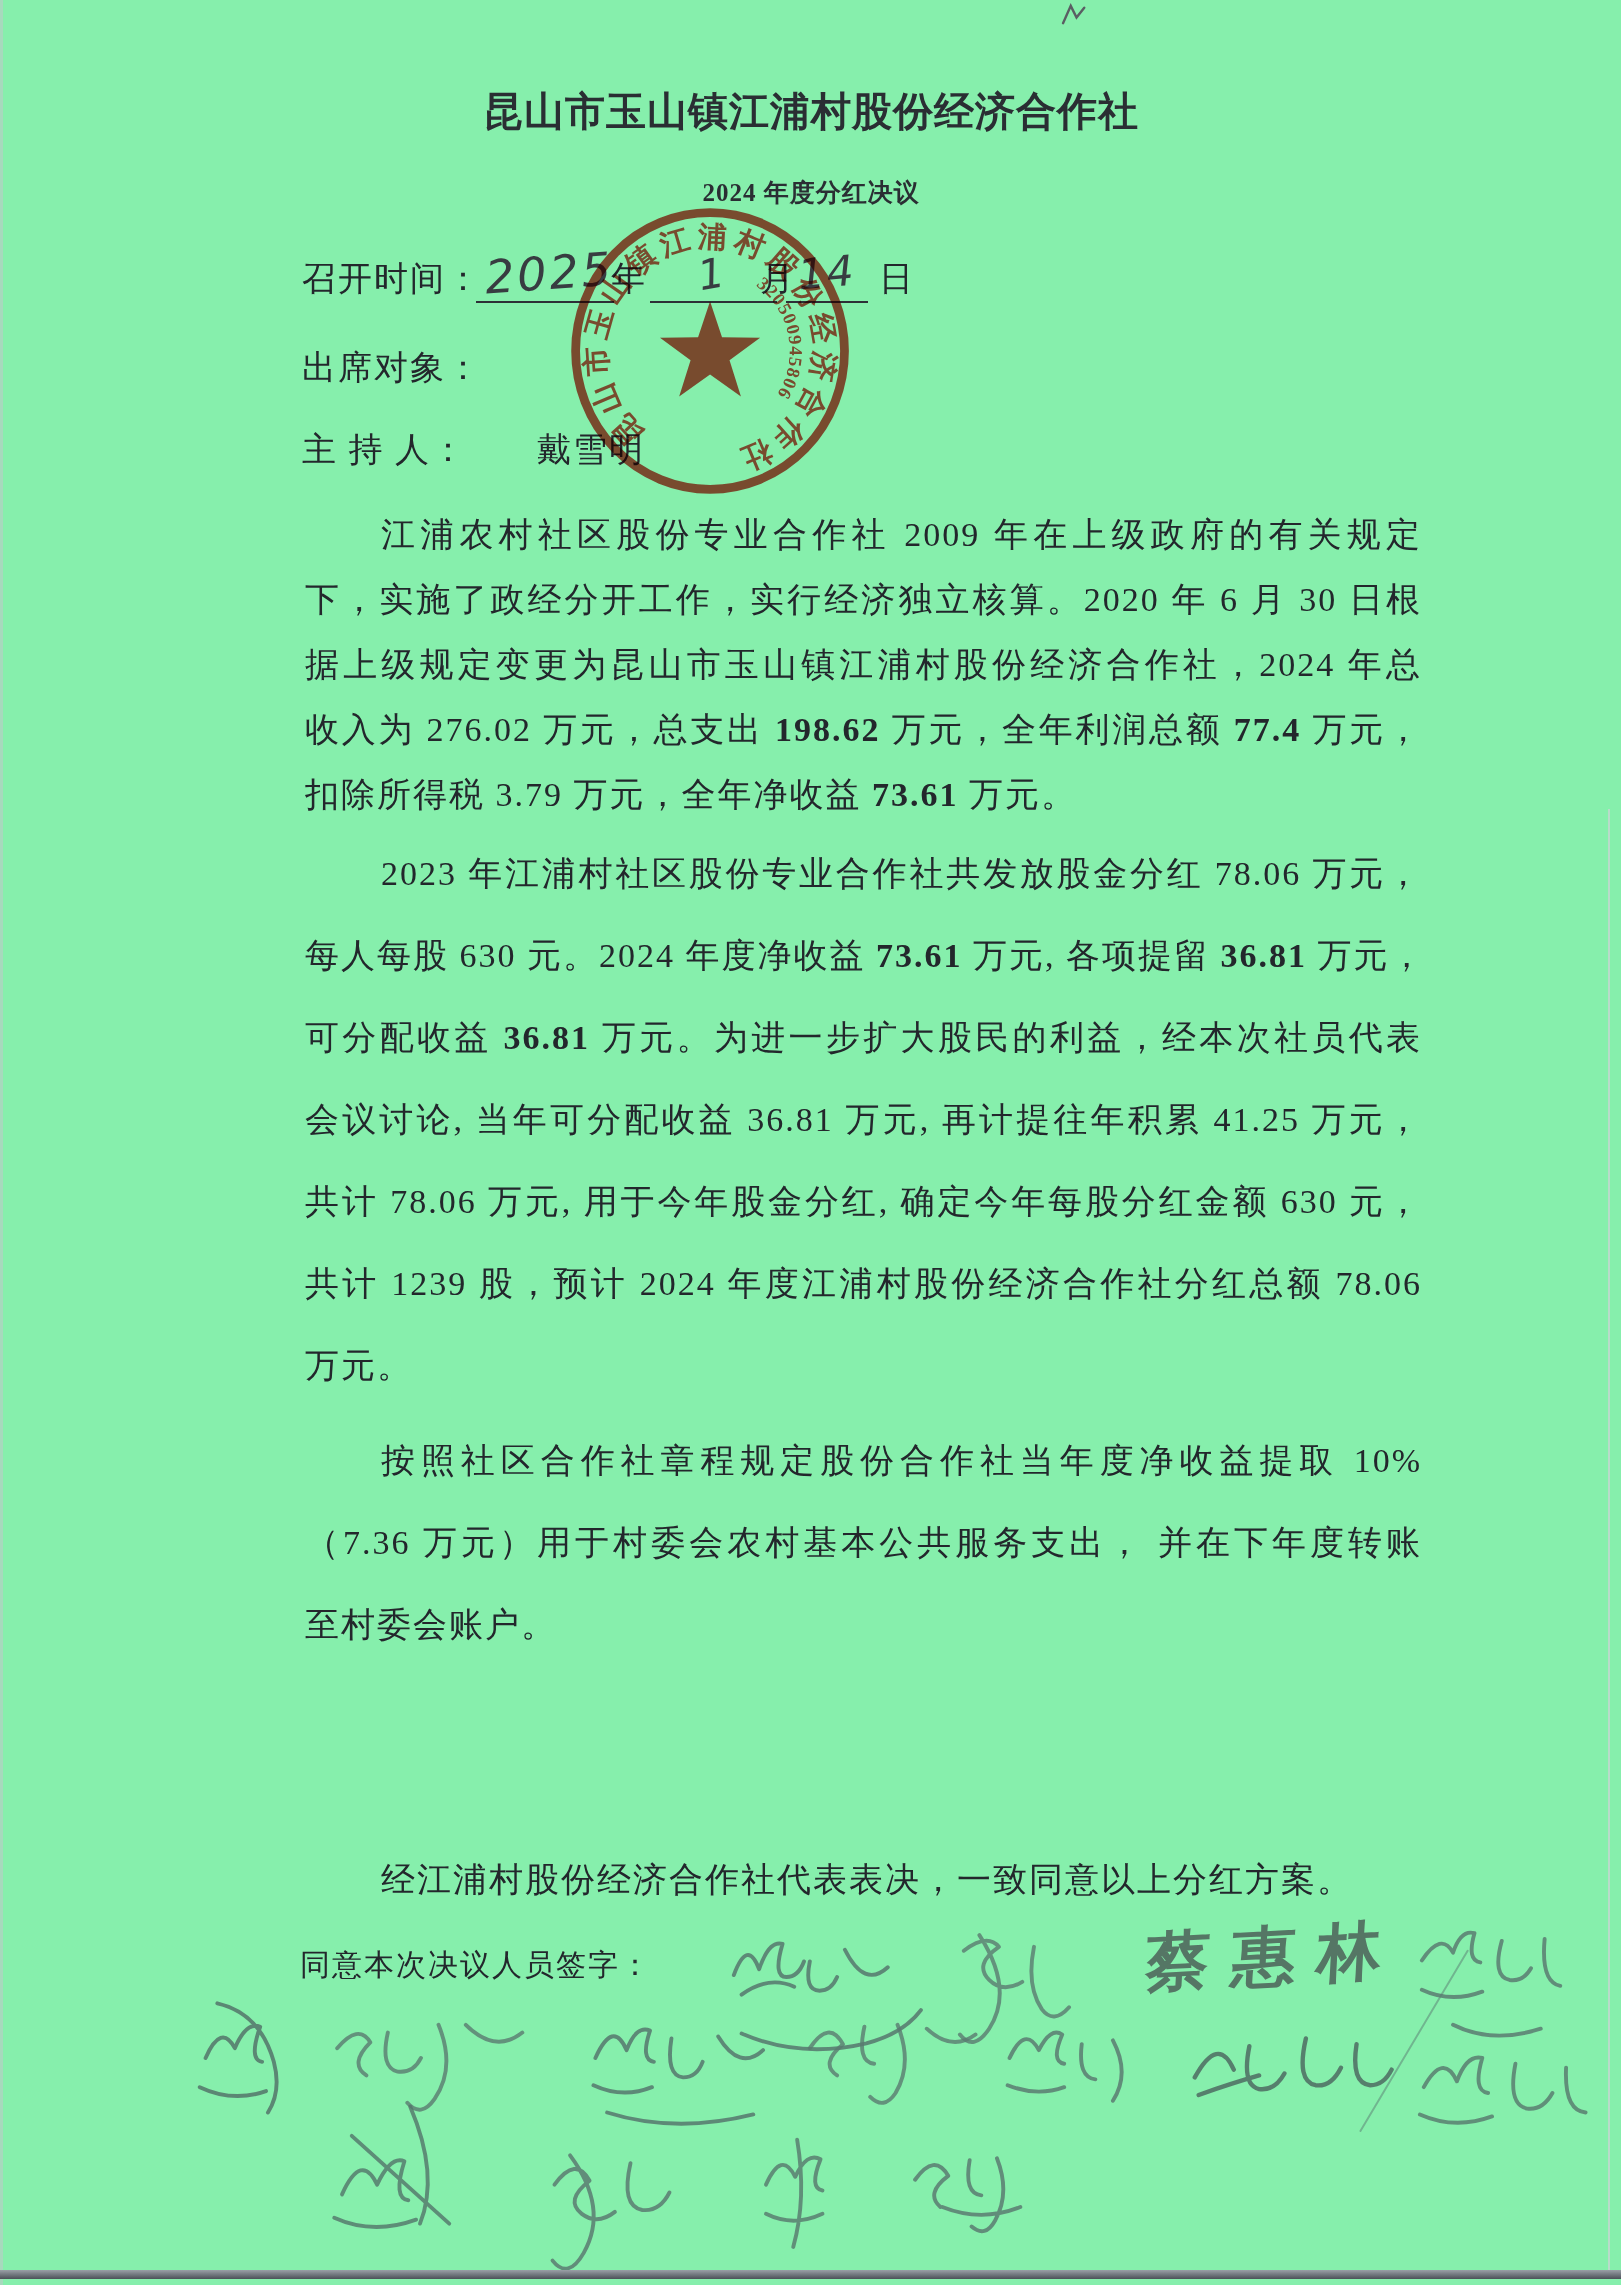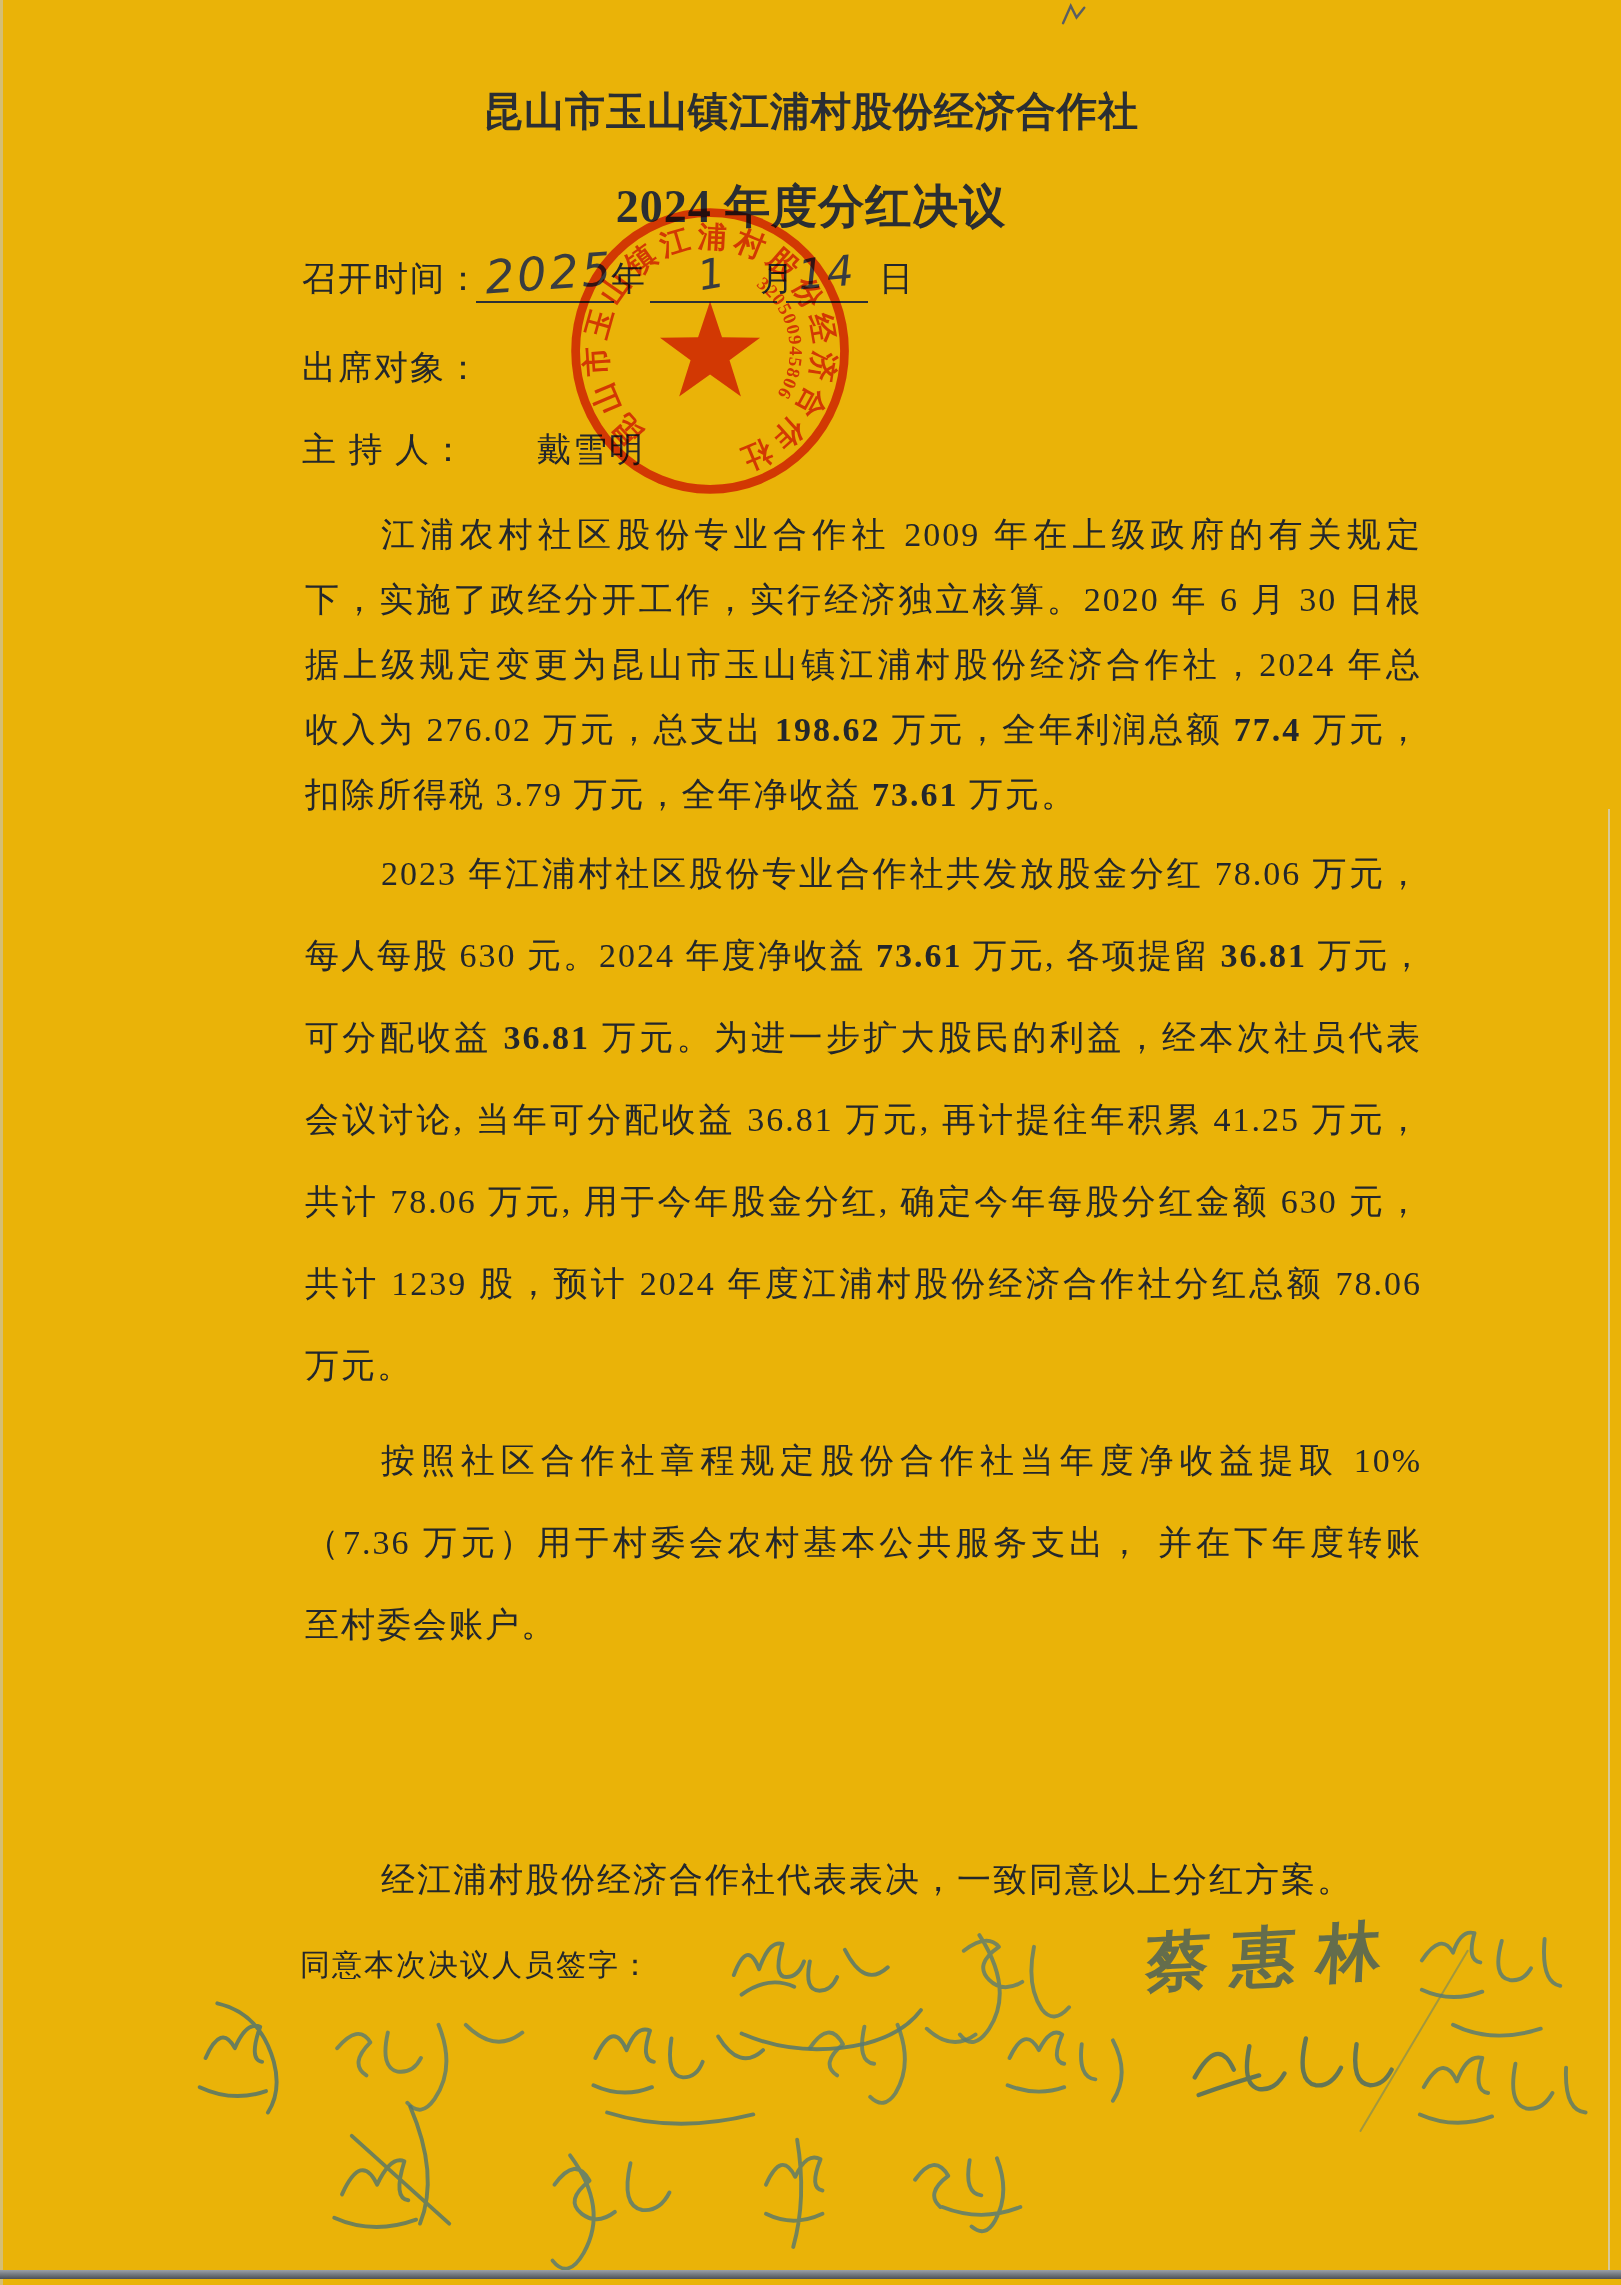--- a/index.html
+++ b/index.html
@@ -1,29 +1,29 @@
 <!DOCTYPE html>
 <html><head>
 <meta charset="utf-8">
 <style>
   html,body{margin:0;padding:0;background:#e8e8e8;}
   .page{
     position:relative;width:1622px;height:2285px;margin:0 auto;
-    background:#eab308;overflow:hidden;
+    background:#86efac;overflow:hidden;
     font-family:"Liberation Serif","DejaVu Serif",serif;
     color:#23272c;
   }
   
   .doc-title{
     position:absolute;left:0;right:0;top:84px;text-align:center;
     font-size:40px;font-weight:700;letter-spacing:1px;color:#2a2e33;
   }
   .doc-subtitle{
     position:absolute;left:0;right:0;top:176px;text-align:center;
-    font-size:46px;font-weight:700;letter-spacing:1px;color:#2a2e33;
+    font-size:25px;font-weight:700;letter-spacing:1px;color:#2a2e33;
   }
   
   .meta-line{position:absolute;left:0;width:100%;height:47px;font-size:34px;letter-spacing:2px;}
   .meta-line .lbl{position:absolute;left:302px;top:0;}
   .meta-line .val{position:absolute;top:0;}
   .hw{
     position:absolute;font-family:"DejaVu Sans",sans-serif;font-style:italic;
     color:#383c41;font-weight:500;
   }
   .hw-year{left:485px;top:-9.8px;font-size:46px;transform:rotate(-4deg);letter-spacing:2.9px;}

